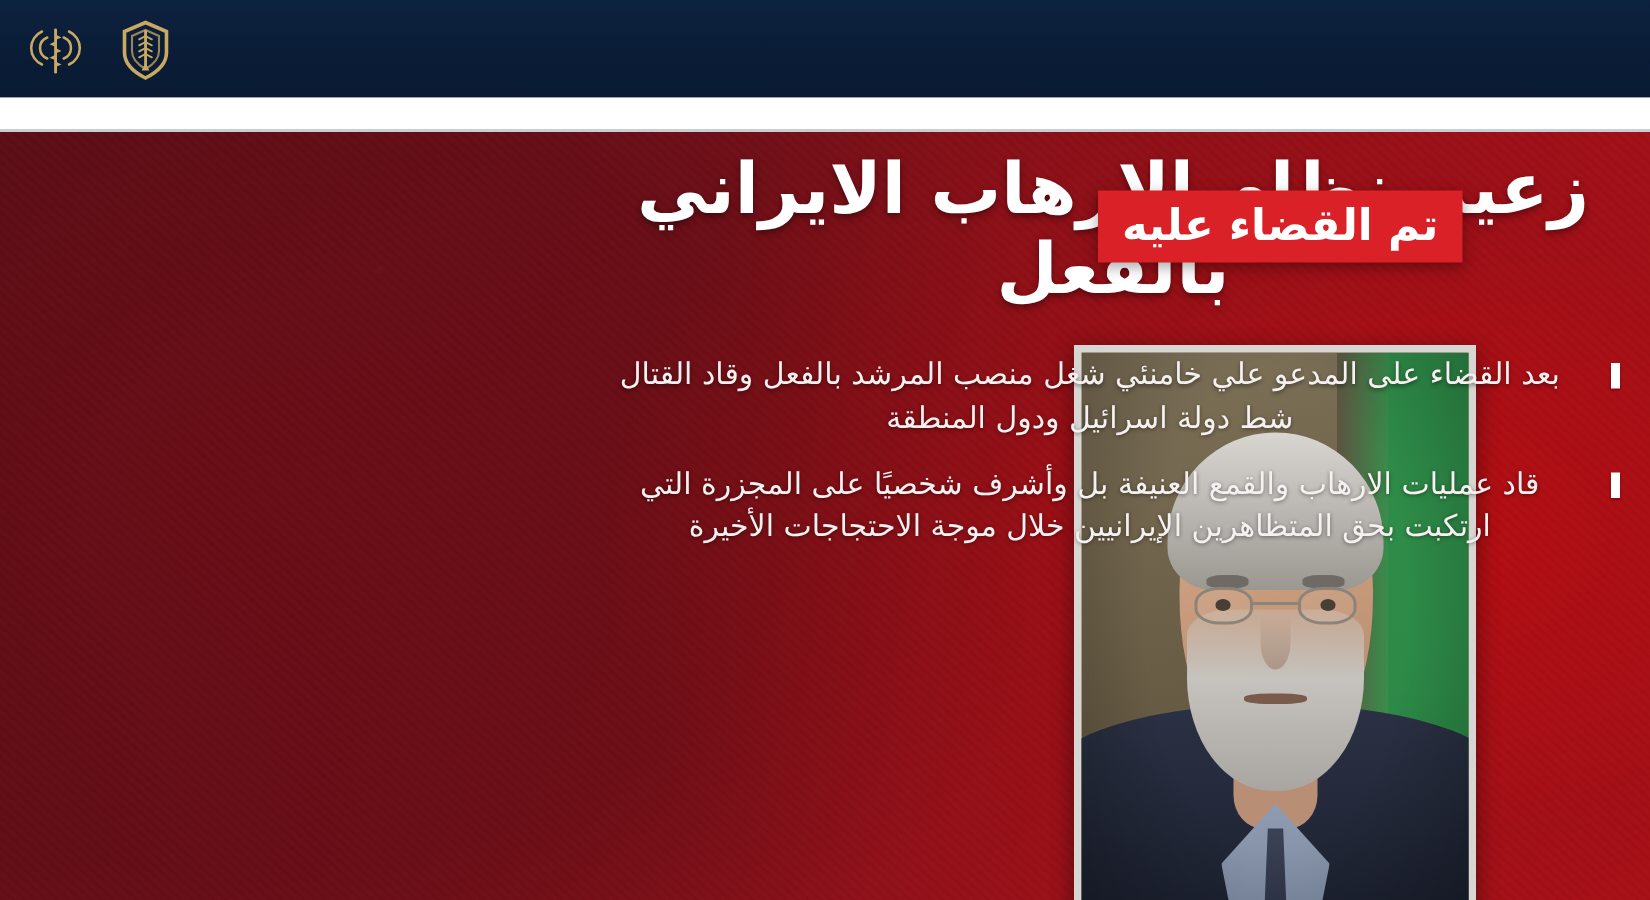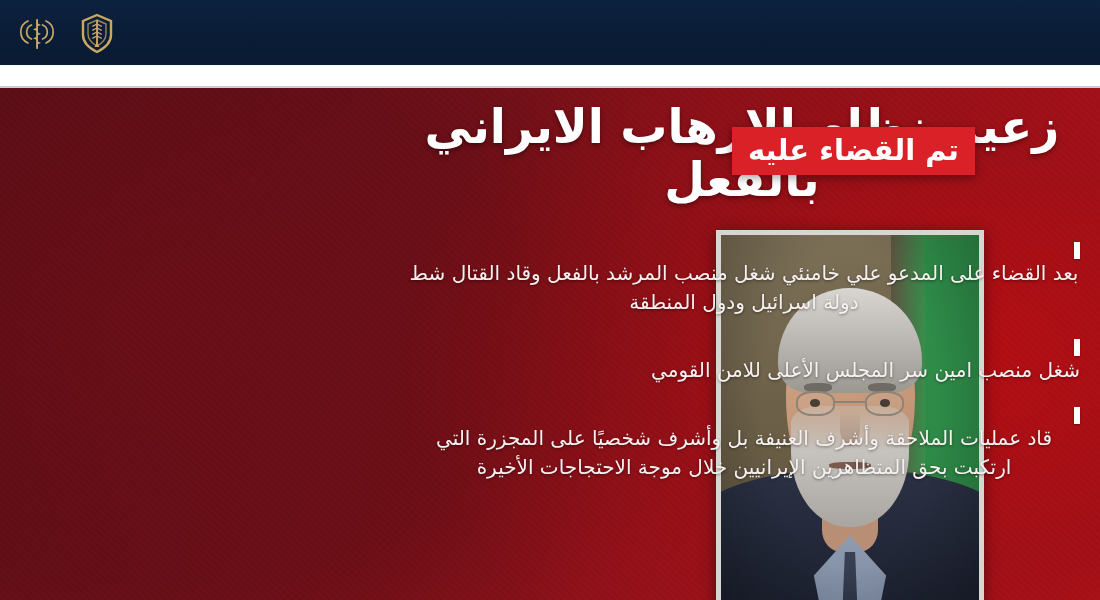--- a/index.html
+++ b/index.html
@@ -99,24 +99,25 @@
     line-height:1.2;
     text-shadow:0 2px 4px rgba(0,0,0,.40);
   }
 
   .bullets{
     margin-top:29px;
     direction:rtl;
   }
   .bullet{
     display:flex;
-    flex-direction:column;
+    flex-direction:row;
     align-items:flex-start;
     justify-content:flex-start;
     margin-bottom:16px;
+    gap:20px;
   }
   .bullet-marker{
     flex:0 0 auto;
     width:6px; height:17px;
     background:#ffffff;
     margin-top:7px;
     margin-left:9px;
     box-shadow:0 1px 2px rgba(0,0,0,.35);
   }
   .bullet-text{
@@ -323,29 +324,25 @@
       <div class="headline">زعيم نظام الارهاب الايراني بالفعل</div>
 
 
       <div class="bullets">
 
         <div class="bullet">
           <span class="bullet-marker"></span>
           <span class="bullet-text">بعد القضاء على المدعو علي خامنئي شغل منصب المرشد بالفعل وقاد القتال شط دولة اسرائيل ودول المنطقة</span>
         </div>
 
+
+
         <div class="bullet">
           <span class="bullet-marker"></span>
-          <span class="bullet-text">شغل منصب امين سر المجلس الأعلى للامن القومي</span>
-        </div>
-
-
-        <div class="bullet">
-          <span class="bullet-marker"></span>
-          <span class="bullet-text">قاد عمليات الملاحقة وأشرف العنيفة بل وأشرف شخصيًا على المجزرة التي ارتكبت بحق المتظاهرين الإيرانيين خلال موجة الاحتجاجات الأخيرة</span>
+          <span class="bullet-text">قاد عمليات الارهاب والقمع العنيفة بل وأشرف شخصيًا على المجزرة التي ارتكبت بحق المتظاهرين الإيرانيين خلال موجة الاحتجاجات الأخيرة</span>
         </div>
 
       </div>
     </div>
 
     <div class="photo-card">
       <div class="photo-inner">
         <div class="ph-bgleft"></div>
         <div class="ph-bgright"></div>
         <div class="ph-suit"></div>

